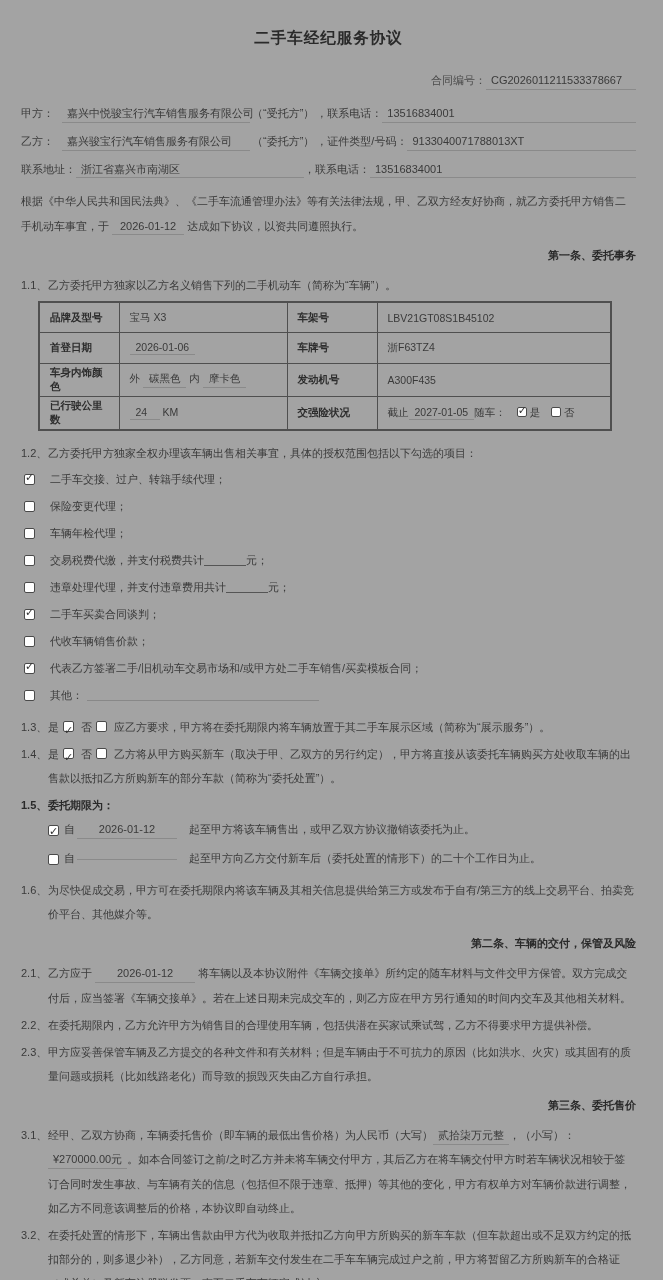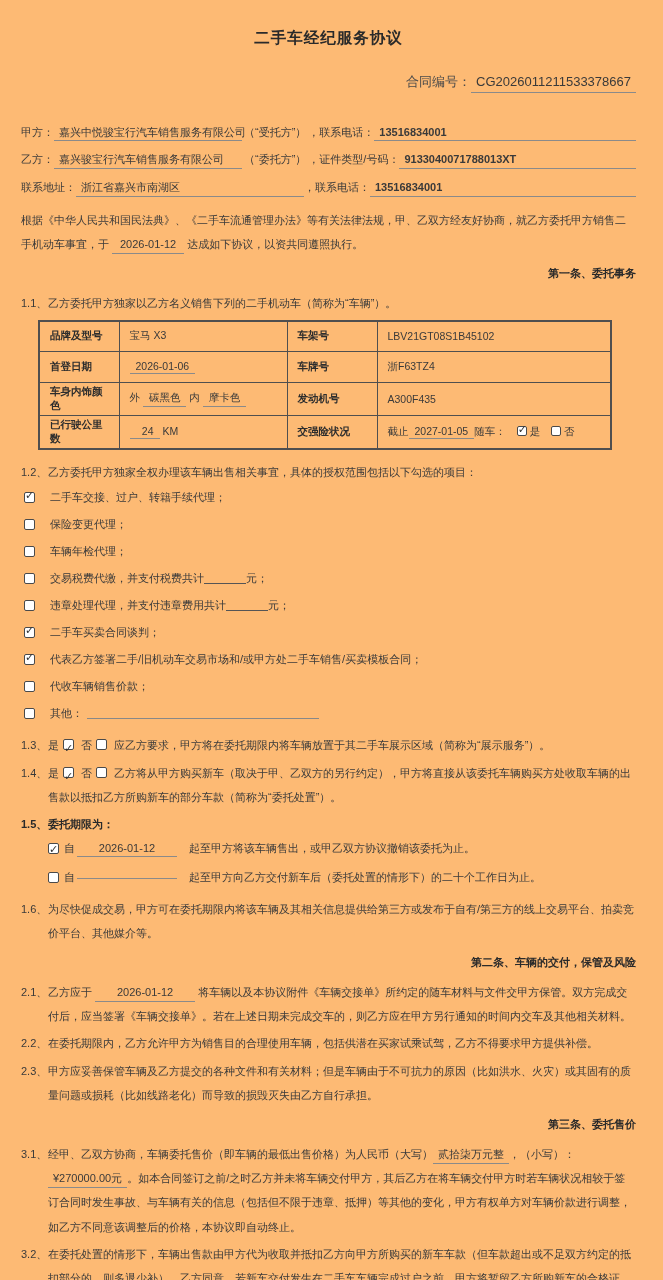--- a/index.html
+++ b/index.html
@@ -1,55 +1,55 @@
 <!DOCTYPE html>
 <html><head>
 <meta charset="utf-8">
 <style>
   * { box-sizing: border-box; }
   html,body { margin:0; padding:0; background:#ffffff; }
   .page {
     width:663px; height:1280px; overflow:hidden; position:relative;
     padding:22px 27px 0 21px;
     font-family:"Liberation Sans","DejaVu Sans",sans-serif;
-    color:#3a3a3a; font-size:11px; background:#fdba74;
+    color:#3a3a3a; font-size:11px; background:#a3a3a3;
   }
   .title {
     text-align:center; font-size:15.5px; font-weight:bold; color:#2a2a2a;
     letter-spacing:1px; margin:6px 0 24px 0;
   }
-  .contract-line { text-align:right; font-size:13px; color:#4a4a4a; margin-bottom:32px; }
+  .contract-line { text-align:right; font-size:11px; color:#4a4a4a; margin-bottom:16px; }
   .u {
     display:inline-block; border-bottom:1px solid #8a8a8a;
     padding:0 5px 1px 5px; line-height:1.35; color:#3a3a3a;
   }
   .u-contract { min-width:150px; text-align:left; }
   .party-row { display:flex; align-items:flex-start; margin-bottom:11px; white-space:nowrap; }
   .party-row .lab { flex:0 0 auto; }
-  .u-name { width:188px; }
+  .u-name { width:188px;margin-left:8px; }
   .u-addr { width:228px; }
-  .u-grow { flex:1 1 auto;font-weight:bold; }
+  .u-grow { flex:1 1 auto; }
   .role { margin:0 2px; }
   .preamble { line-height:2.2; margin:10px 0 8px 0; }
   .u-date { min-width:72px; text-align:center; }
   .u-date-w { min-width:100px; text-align:center; }
   .sec-heading { font-weight:bold; color:#2a2a2a; margin:10px 0 10px 26px;text-align:right; }
   .item { display:flex; line-height:2.2; margin-bottom:3px; }
   .item .num { flex:0 0 27px; }
   .item .num.b { font-weight:bold; color:#2a2a2a; }
   .item .body { flex:1 1 auto; }
   .b { font-weight:bold; color:#2a2a2a; }
   
   table.vtable { border-collapse:collapse; margin:4px 16px 10px 17px; width:574px; table-layout:fixed; }
   table.vtable td { border:1px solid #4f4f4f; height:31px; padding:2px 10px; font-size:10.5px; vertical-align:middle; }
   table.vtable { border:2px solid #4f4f4f; }
   td.lbl { font-weight:bold; color:#2d2d2d; width:80px; padding:2px 6px 2px 8px; }
   td.v1 { width:168px; }
   td.lbl2 { width:90px; }
-  .cellu { display:inline-block; border-bottom:1px solid #8a8a8a; padding:0 6px 1px; min-width:30px; text-align:right; }
+  .cellu { display:inline-block; border-bottom:1px solid #8a8a8a; padding:0 6px 1px; min-width:30px; text-align:left; }
   
   .cb {
     display:inline-block; width:11px; height:11px; border:1.3px solid #4a4a4a;
     border-radius:2px; position:relative; vertical-align:-1px; background:#fff;
   }
   .cb.checked::after {
     content:"\2713"; position:absolute; left:0px; top:-4px; font-size:11px;
     font-weight:bold; color:#333;
   }
   .checklist { margin:6px 0 2px 0; }
@@ -202,30 +202,30 @@
 
       <div class="check-item">
         <span class="cb checked"></span>
         <span>二手车买卖合同谈判；</span>
 
         <span></span>
 
       </div>
 
       <div class="check-item">
+        <span class="cb"></span>
+        <span>代收车辆销售价款；</span>
+
+        <span></span>
+
+      </div>
+
+      <div class="check-item">
         <span class="cb checked"></span>
         <span>代表乙方签署二手/旧机动车交易市场和/或甲方处二手车销售/买卖模板合同；</span>
-
-        <span></span>
-
-      </div>
-
-      <div class="check-item">
-        <span class="cb"></span>
-        <span>代收车辆销售价款；</span>
 
         <span></span>
 
       </div>
 
       <div class="check-item">
         <span class="cb"></span>
         <span>其他：</span>
 
         <span></span>

